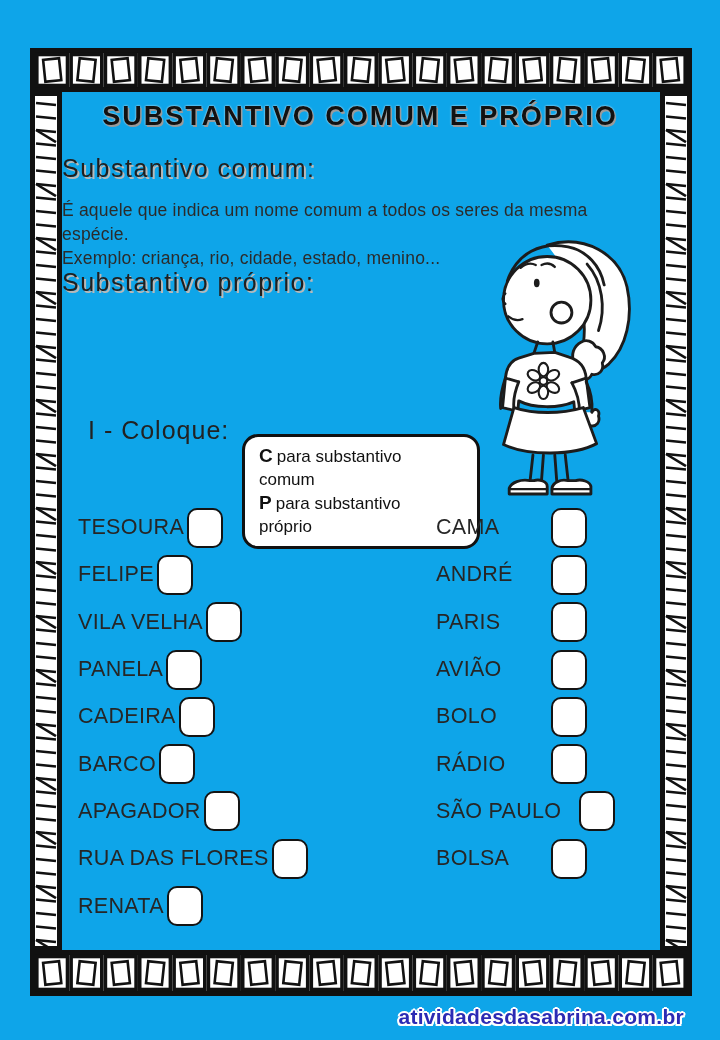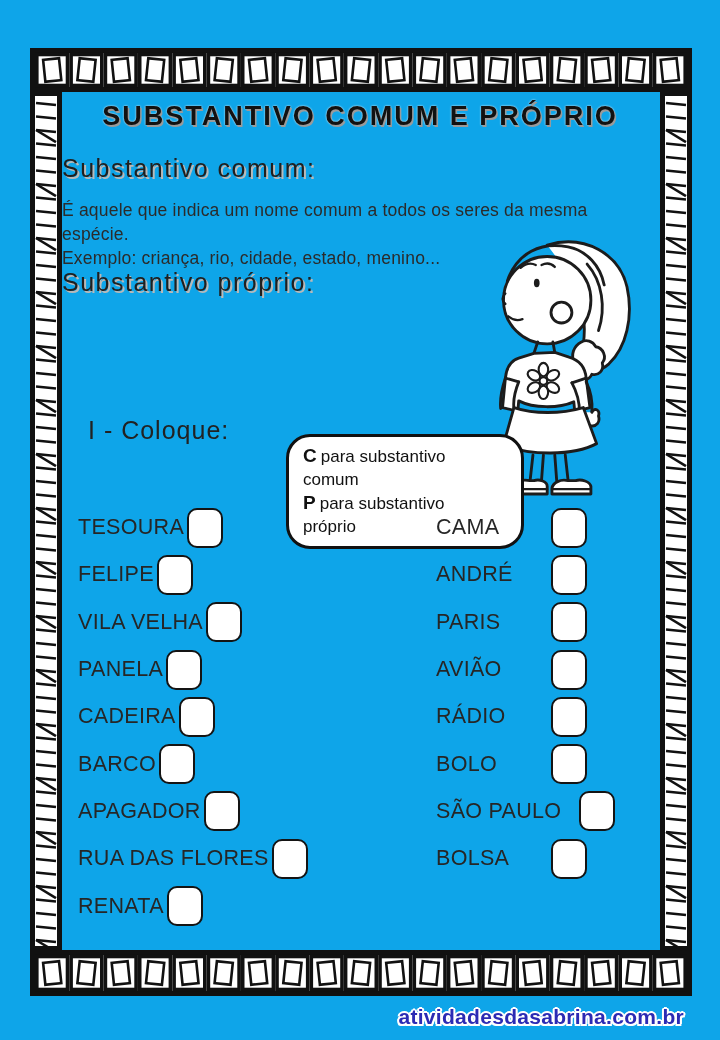--- a/index.html
+++ b/index.html
@@ -36,22 +36,22 @@
   .p-comum  { top:198px; }
   .p-proprio{ top:312px; }
 
   
   .instruction {
     position:absolute; left:88px; top:416px;
     font-size:25px; letter-spacing:1px; color:#222;
   }
   .legend {
     position:absolute; left:242px; top:434px; width:238px;
-    border:3px solid #111; border-radius:24px; background:#fff;
-    padding:7px 20px 8px 14px; font-size:17px; line-height:23px; color:#111;margin-left:44px;
+    border:3px solid #111; border-radius:16px; background:#fff;
+    padding:7px 20px 8px 14px; font-size:17px; line-height:23px; color:#111;
   }
   .legend b { font-size:19px; font-weight:bold; margin-right:4px; }
 
   .col { position:absolute; top:504px; }
   .col-left  { left:78px; }
   .col-right { left:436px; }
   .word-row { height:47.3px; display:flex; align-items:center; gap:3px; }
   .col-right .word-row { gap:18px; }
   .col-right .word-label { min-width:97px; }
   .word-label {
@@ -446,25 +446,25 @@
       </div>
       <div class="word-row">
         <span class="word-label">PARIS</span>
         <div class="answer-box"></div>
       </div>
       <div class="word-row">
         <span class="word-label">AVIÃO</span>
         <div class="answer-box"></div>
       </div>
       <div class="word-row">
+        <span class="word-label">BOLO</span>
+        <div class="answer-box"></div>
+      </div>
+      <div class="word-row">
         <span class="word-label">RÁDIO</span>
-        <div class="answer-box"></div>
-      </div>
-      <div class="word-row">
-        <span class="word-label">BOLO</span>
         <div class="answer-box"></div>
       </div>
       <div class="word-row">
         <span class="word-label">SÃO PAULO</span>
         <div class="answer-box"></div>
       </div>
       <div class="word-row">
         <span class="word-label">BOLSA</span>
         <div class="answer-box"></div>
       </div>

